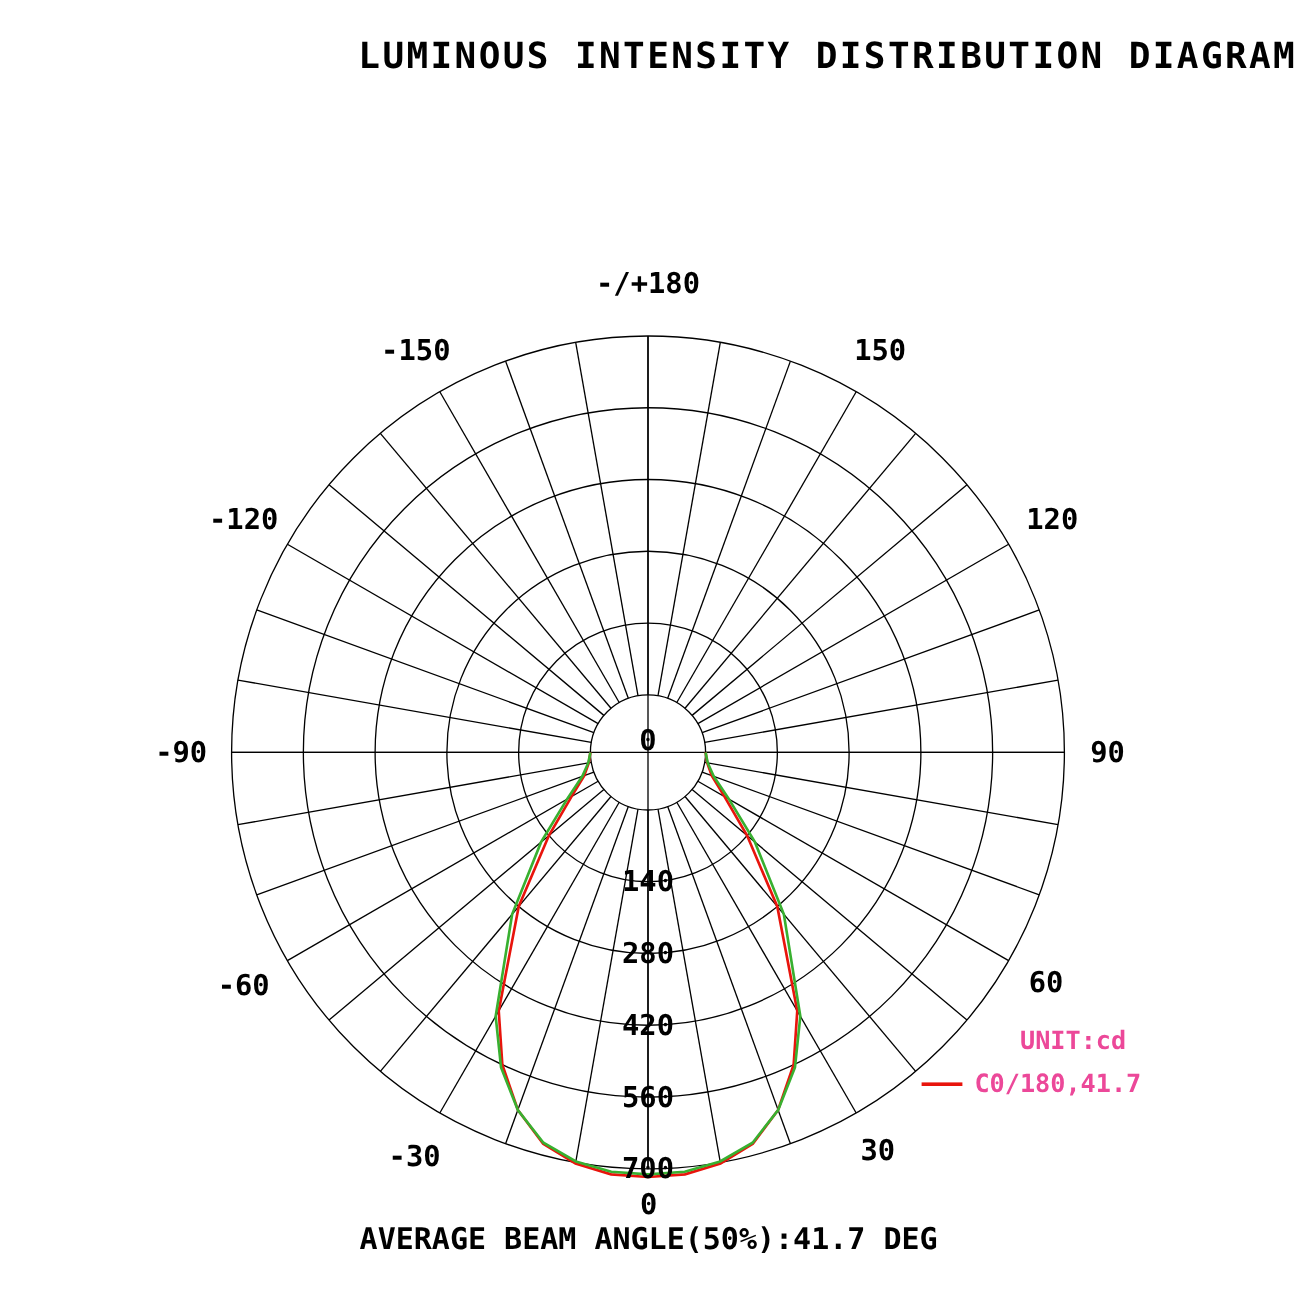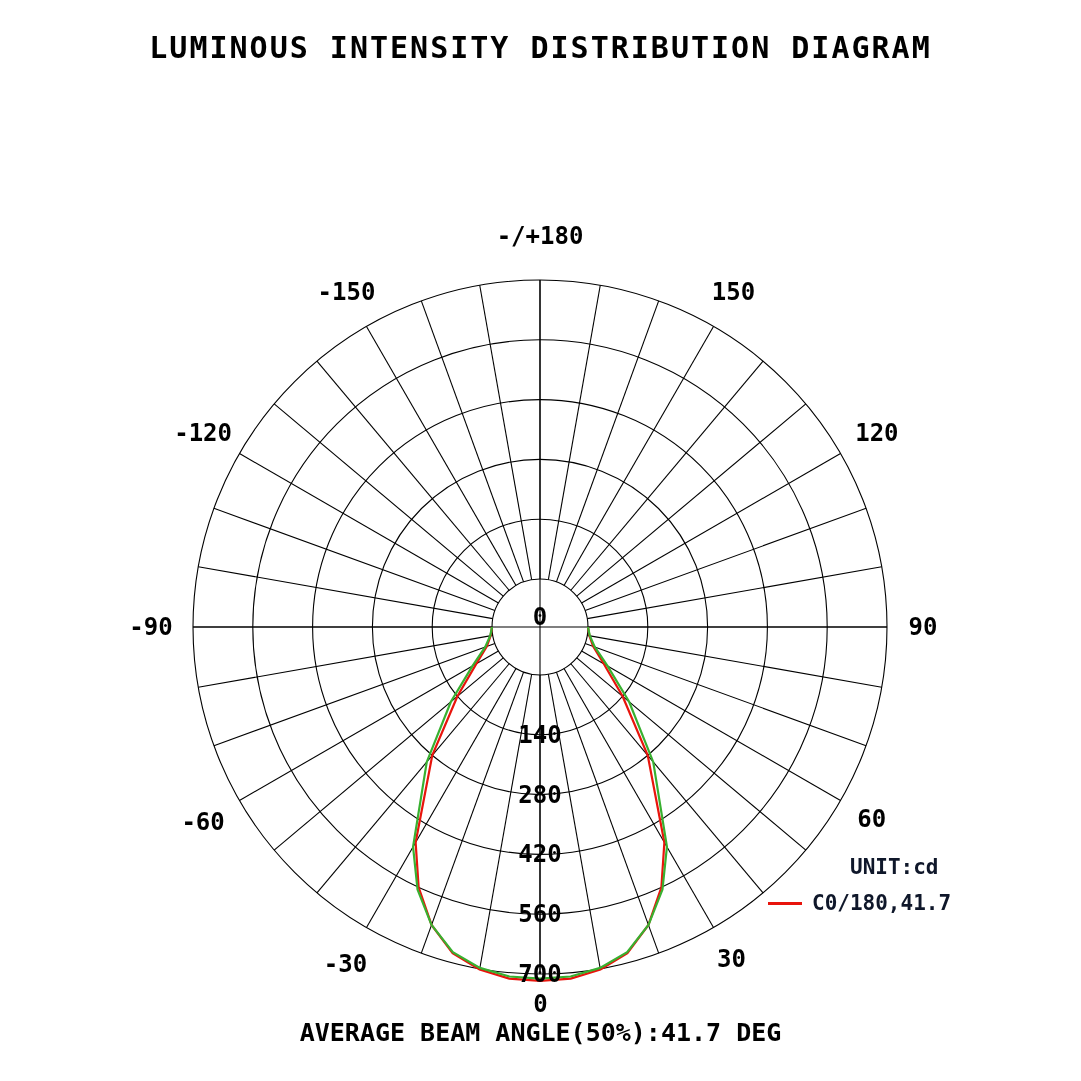--- a/index.html
+++ b/index.html
@@ -13,21 +13,21 @@
     height: 1081px;
     background: #ffffff;
     font-family: "DejaVu Sans Mono", "Liberation Mono", monospace;
     overflow: hidden;
   }
   #title {
     position: absolute;
     top: 30px;
     left: 0;
     width: 1081px;
-    text-align: center;
+    text-align: right;
     font-size: 30px;
     font-weight: bold;
     letter-spacing: 2px;
     color: #000000;
     font-family: "DejaVu Sans Mono", "Liberation Mono", monospace;
   }
   #polar-svg {
     position: absolute;
     top: 0;
     left: 0;
@@ -58,21 +58,21 @@
     fill: none;
     stroke-width: 2.2;
   }
   #legend {
     position: absolute;
     left: 768px;
     top: 855px;
     font-family: "DejaVu Sans Mono", "Liberation Mono", monospace;
     font-size: 21px;
     font-weight: bold;
-    color: #0f172a;
+    color: #ec4899;
   }
   #legend .unit {
     margin-left: 82px;
     margin-bottom: 12px;
     white-space: nowrap;
   }
   #legend .lrow {
     display: flex;
     align-items: center;
     margin-bottom: 10px;

